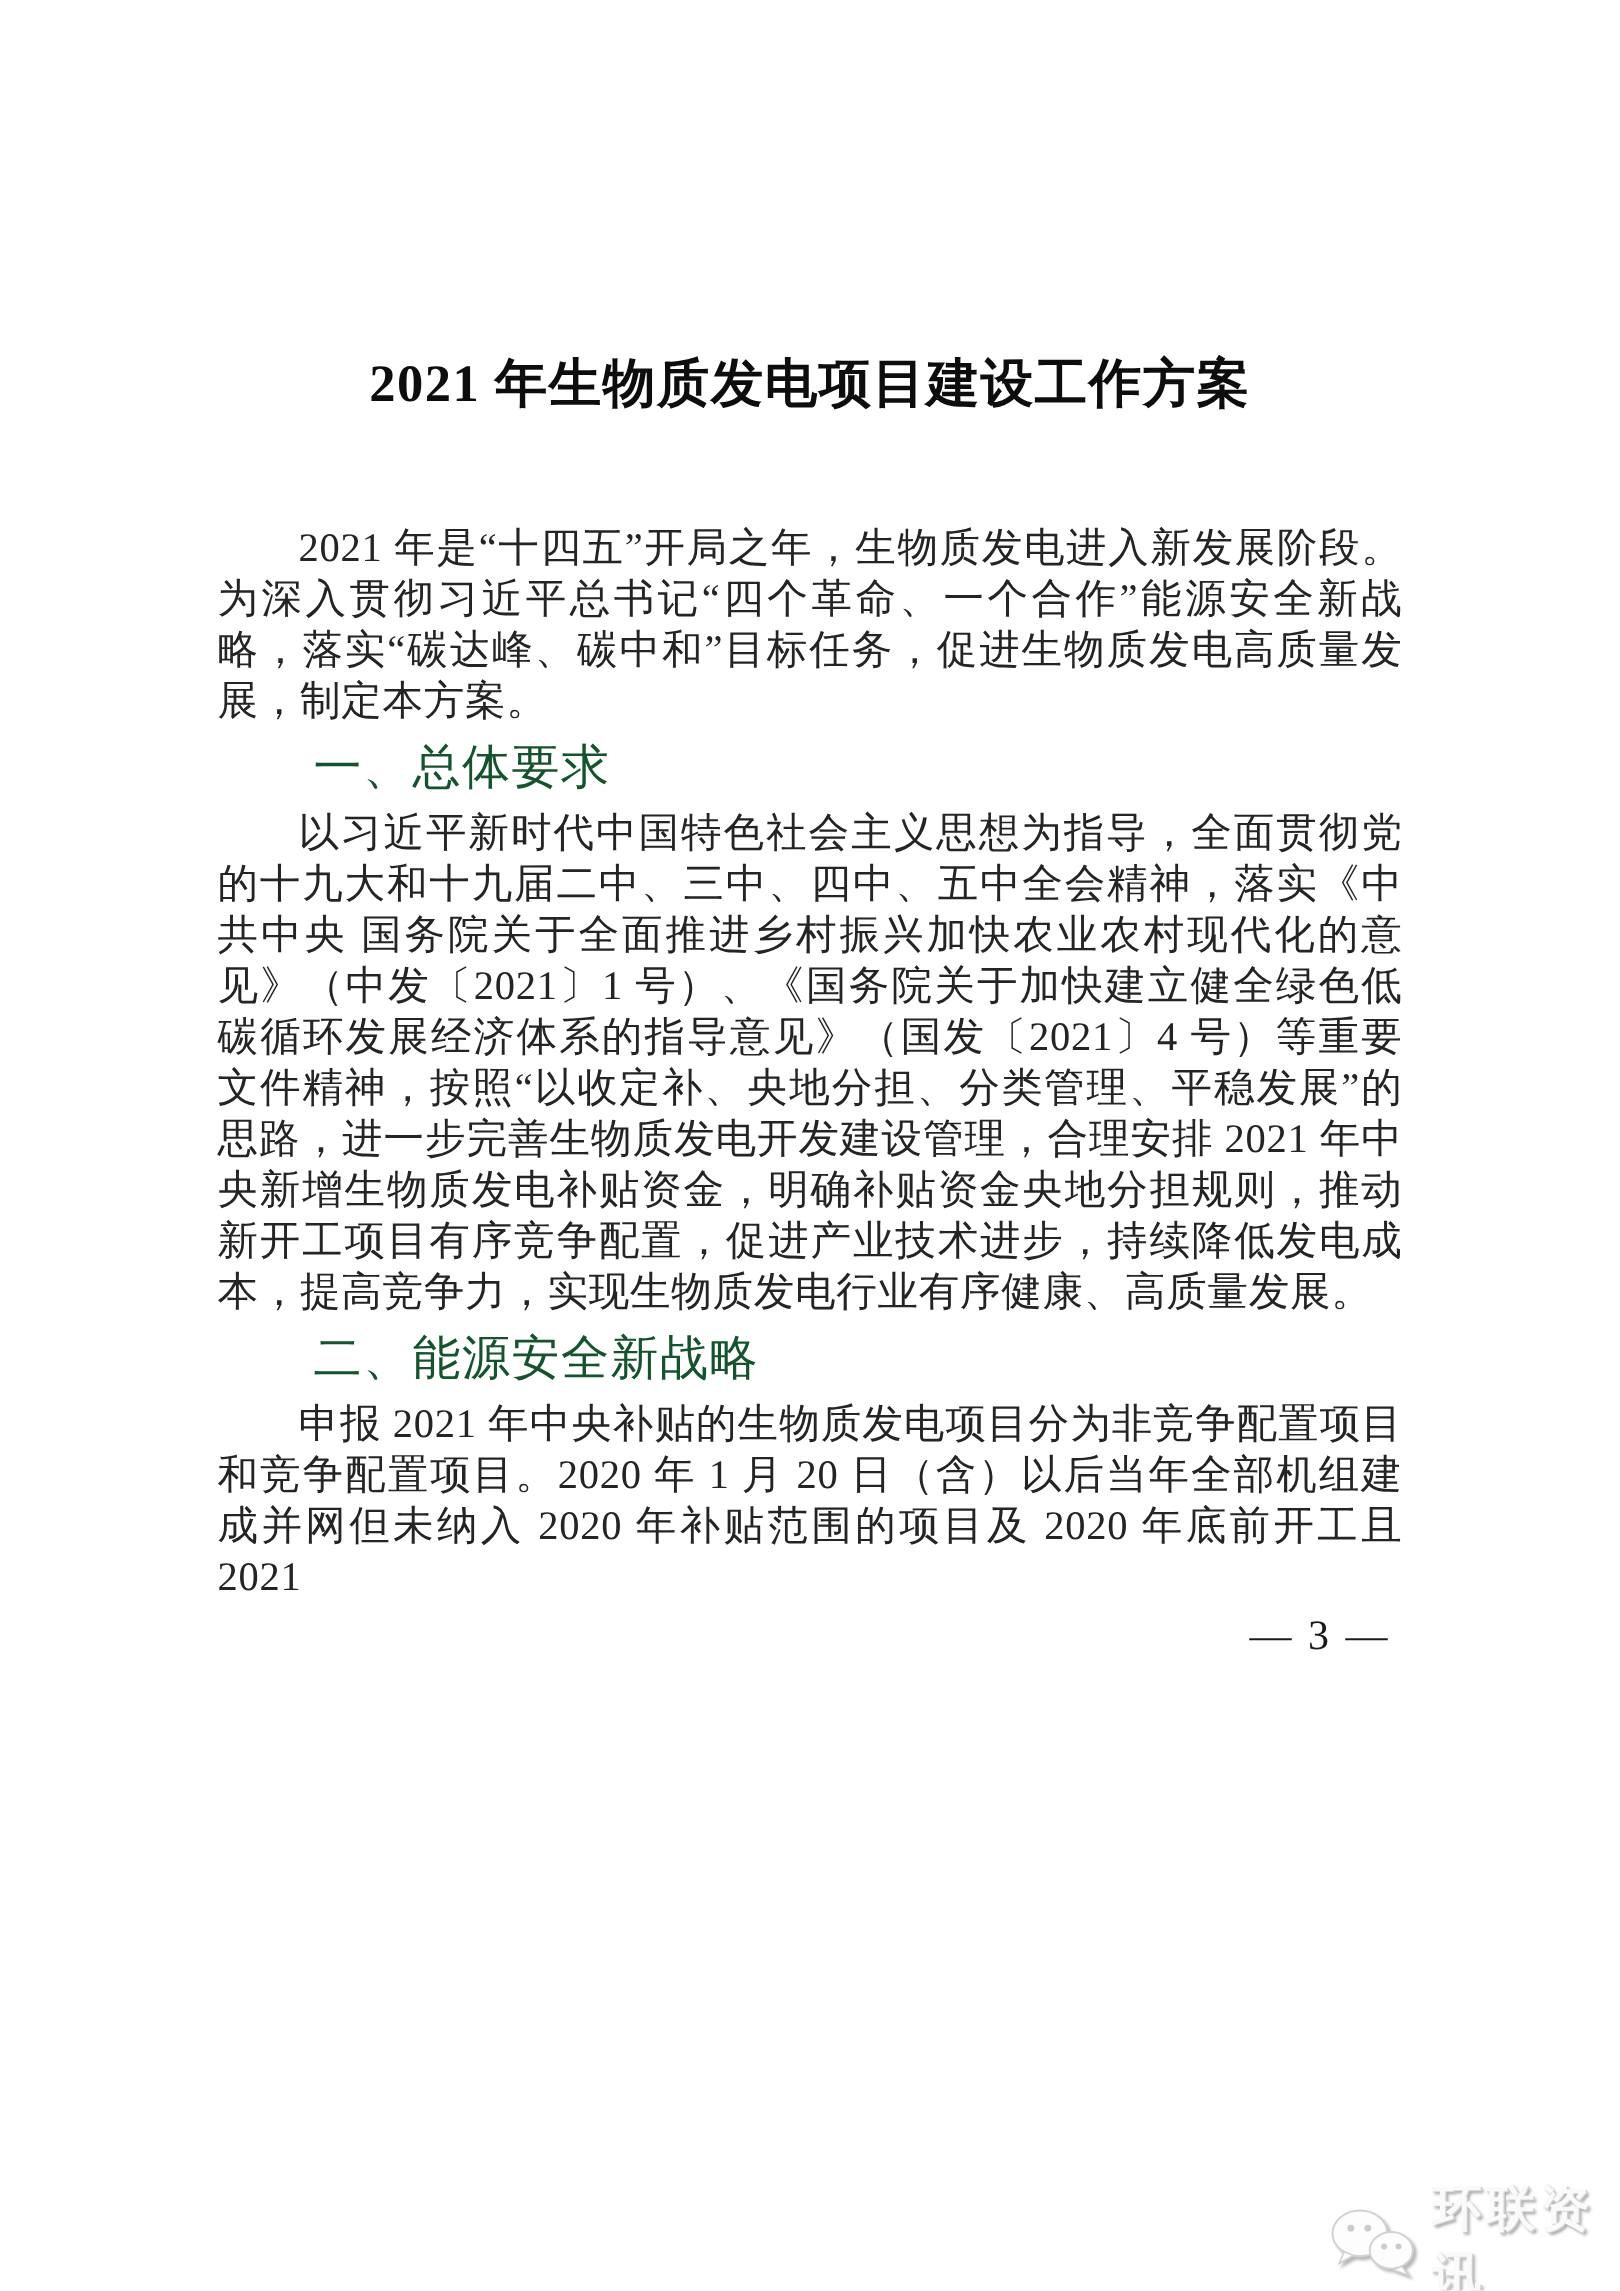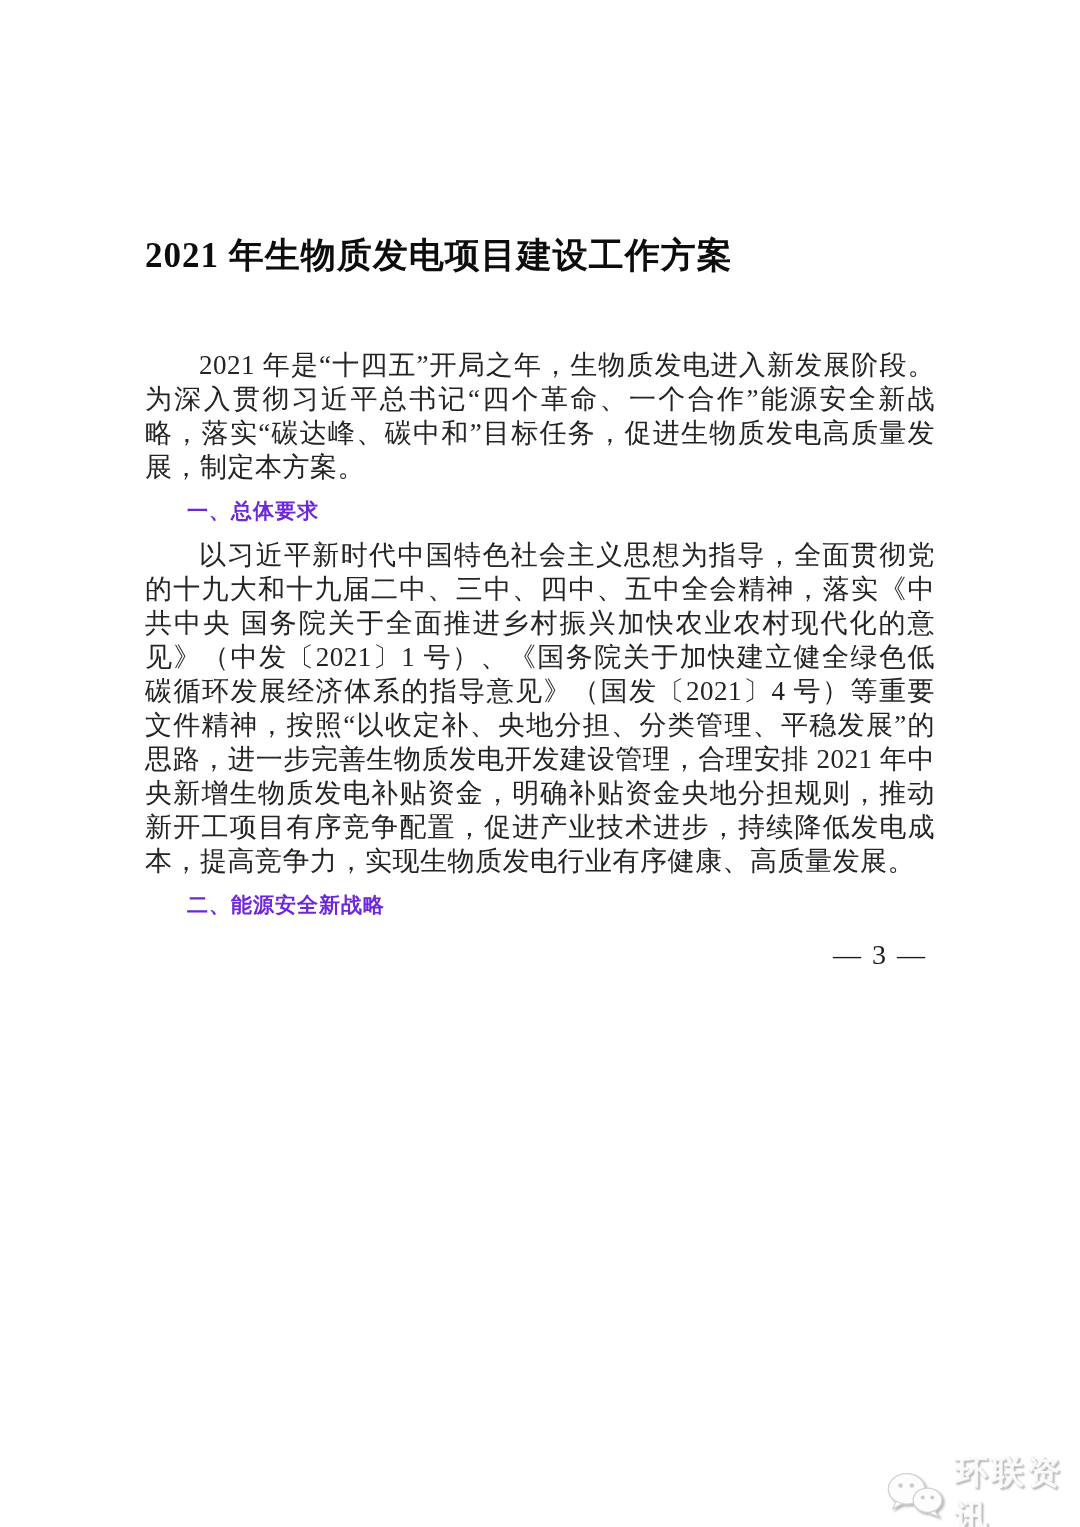--- a/index.html
+++ b/index.html
@@ -17,44 +17,44 @@
     color: #1f1f1f;
   }
   .content {
     position: absolute;
     left: 145px;
     top: 234px;
     width: 790px;
   }
   .doc-title {
     margin: 0 0 70px 0;
-    text-align: left;
+    text-align: center;
     font-size: 35px;
     line-height: 44px;
     font-weight: bold;
     letter-spacing: 1px;
     color: #0d0d0d;
     font-family: "Liberation Serif", "DejaVu Serif", serif;
   }
   .para {
     margin: 0;
     font-size: 27px;
     line-height: 34px;
     text-indent: 2em;
     text-align: justify;
     letter-spacing: 0.5px;
     color: #242424;
   }
   .heading {
     margin: 0;
-    font-size: 21px;
+    font-size: 32px;
     line-height: 54px;
     text-indent: 2em;
-    font-weight: bold;
-    color: #6d28d9;
+    font-weight: normal;
+    color: #14532d;
     font-family: "Liberation Sans", "DejaVu Sans", sans-serif;
     letter-spacing: 1px;
   }
   .page-number {
     margin: 6px 8px 0 0;
     text-align: right;
     font-size: 28px;
     line-height: 34px;
     color: #1a1a1a;
     letter-spacing: 2px;
@@ -92,20 +92,21 @@
     <h1 class="doc-title">2021 年生物质发电项目建设工作方案</h1>
 
     <p class="para">2021 年是“十四五”开局之年，生物质发电进入新发展阶段。为深入贯彻习近平总书记“四个革命、一个合作”能源安全新战略，落实“碳达峰、碳中和”目标任务，促进生物质发电高质量发展，制定本方案。</p>
 
     <p class="heading">一、总体要求</p>
 
     <p class="para">以习近平新时代中国特色社会主义思想为指导，全面贯彻党的十九大和十九届二中、三中、四中、五中全会精神，落实《中共中央 国务院关于全面推进乡村振兴加快农业农村现代化的意见》（中发〔2021〕1 号）、《国务院关于加快建立健全绿色低碳循环发展经济体系的指导意见》（国发〔2021〕4 号）等重要文件精神，按照“以收定补、央地分担、分类管理、平稳发展”的思路，进一步完善生物质发电开发建设管理，合理安排 2021 年中央新增生物质发电补贴资金，明确补贴资金央地分担规则，推动新开工项目有序竞争配置，促进产业技术进步，持续降低发电成本，提高竞争力，实现生物质发电行业有序健康、高质量发展。</p>
 
     <p class="heading">二、能源安全新战略</p>
 
+    <p class="para">申报 2021 年中央补贴的生物质发电项目分为非竞争配置项目和竞争配置项目。2020 年 1 月 20 日（含）以后当年全部机组建成并网但未纳入 2020 年补贴范围的项目及 2020 年底前开工且 2021</p>
 
     <div class="page-number">— 3 —</div>
 
   </div>
 
   <div class="watermark">
     <svg class="wm-icon" viewBox="0 0 72 56" xmlns="http://www.w3.org/2000/svg">
 
       <ellipse cx="26" cy="21" rx="21" ry="17.5" fill="#fdfdfd" stroke="#d2d2d2" stroke-width="1.5"></ellipse>
       <path d="M14 35 L10 44 L21 38 Z" fill="#fdfdfd" stroke="#d2d2d2" stroke-width="1.2"></path>

